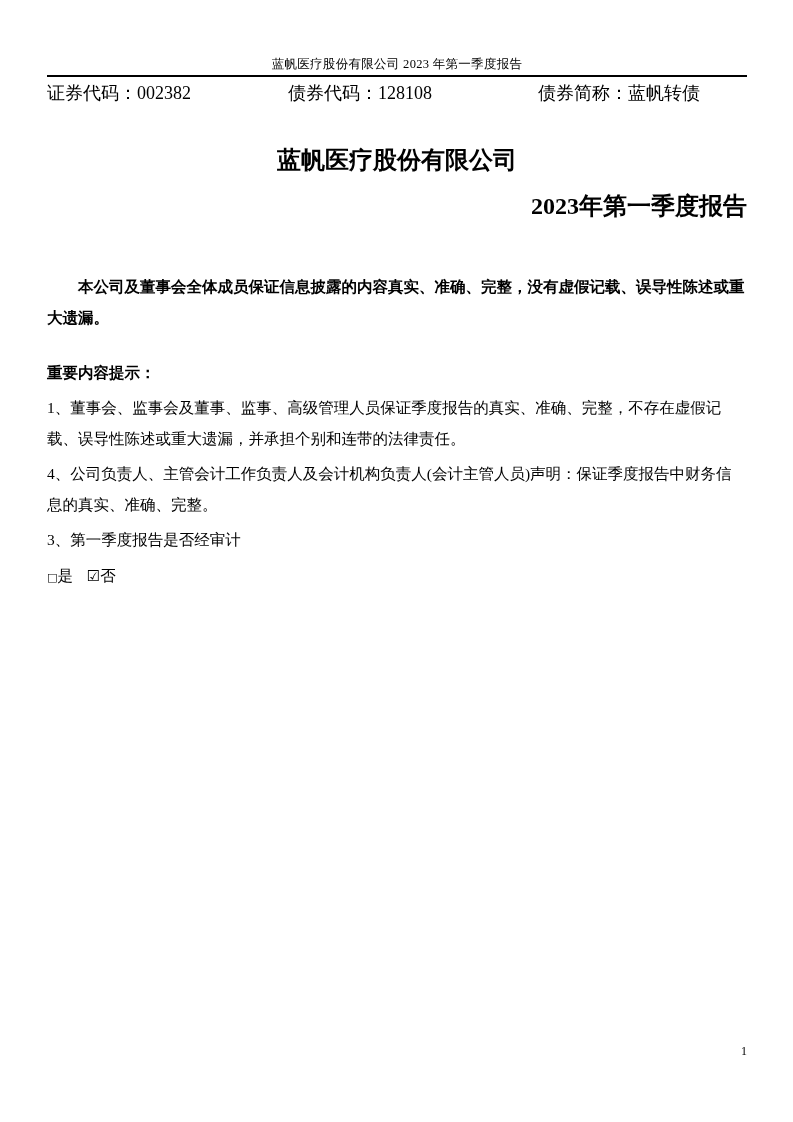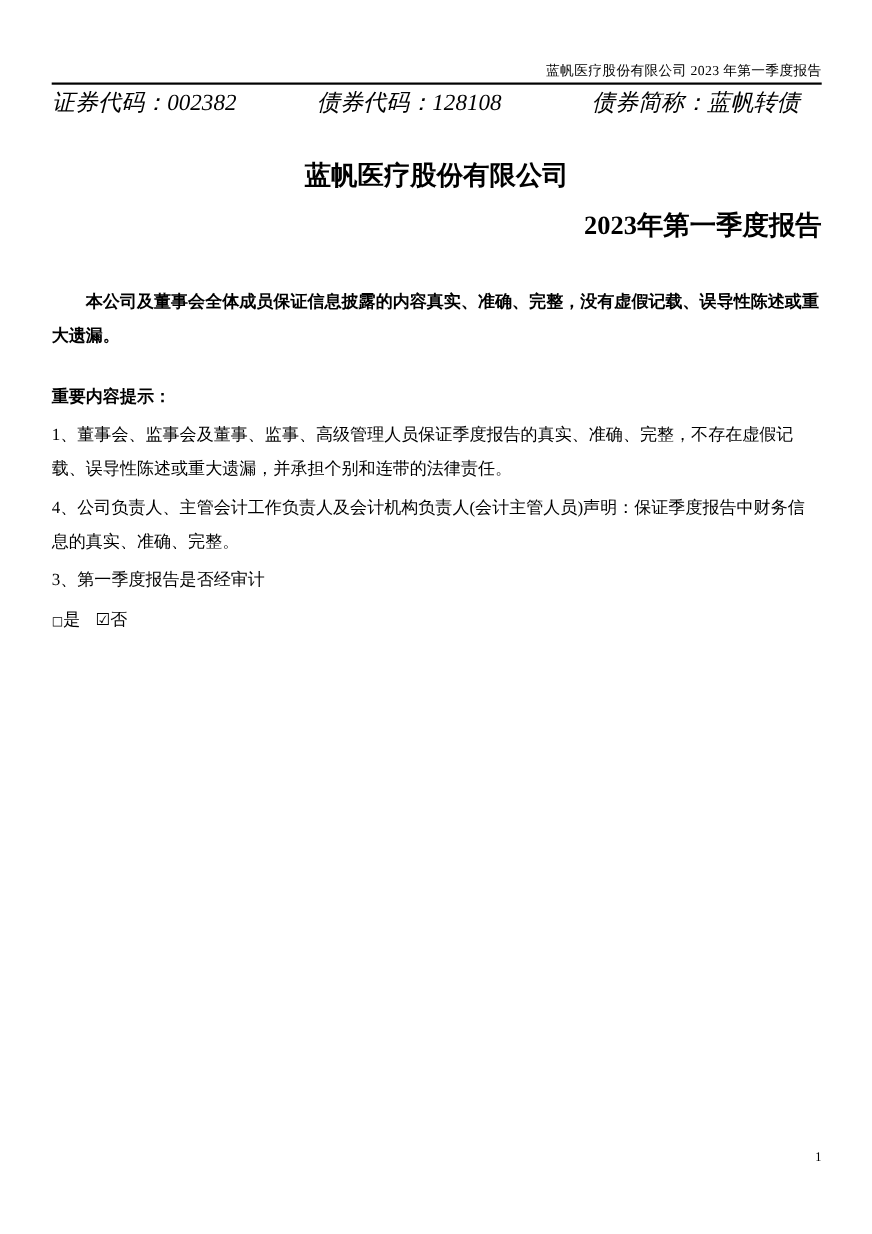--- a/index.html
+++ b/index.html
@@ -8,56 +8,55 @@
     position: relative;
     width: 793px;
     height: 1122px;
     background: #ffffff;
     color: #000000;
     font-family: "Liberation Serif", "DejaVu Serif", serif;
     overflow: hidden;
   }
   .running-header {
     margin: 56px 46px 0 47px;
-    text-align: right;
+    text-align: center;
     font-size: 12.5px;
     line-height: 16px;
     letter-spacing: 0.3px;
   }
   .header-rule {
     margin: 3px 46px 0 47px;
     border: 0;
     border-top: 2px solid #000000;
     height: 0;
   }
   .info-grid {
     display: grid;
     grid-template-columns: 241px 250px auto;
     row-gap: 19px;
     margin: 6px 46px 0 47px;
-    font-size: 21px;
+    font-size: 18px;
     line-height: 20px;
-    font-style: italic;
   }
   .company-title {
     margin: 42px 46px 0 47px;
     text-align: center;
     font-size: 24px;
     font-weight: bold;
     line-height: 30px;
   }
   .report-title {
     margin: 16px 46px 0 47px;
     text-align: right;
     font-size: 24px;
     font-weight: bold;
     line-height: 30px;
   }
   .declaration {
-    margin: 38px 46px 0 47px;
+    margin: 50px 46px 0 47px;
     font-size: 15.5px;
     font-weight: bold;
     line-height: 31px;
     text-indent: 2em;
   }
   .notice-heading {
     margin: 24px 46px 0 47px;
     font-size: 15.5px;
     font-weight: bold;
     line-height: 31px;

